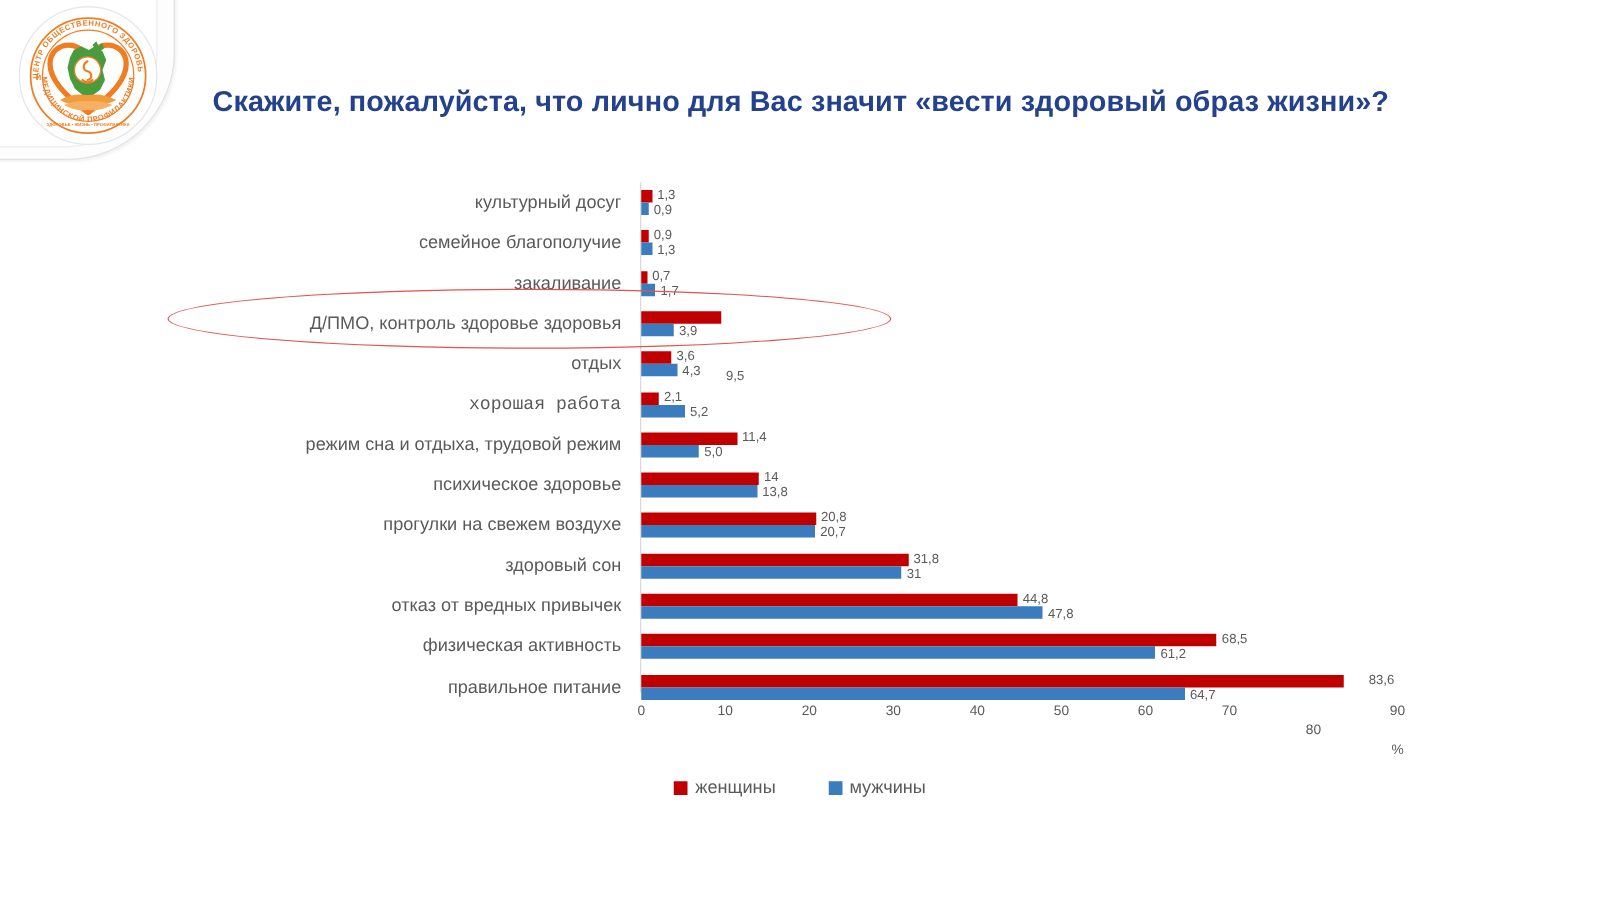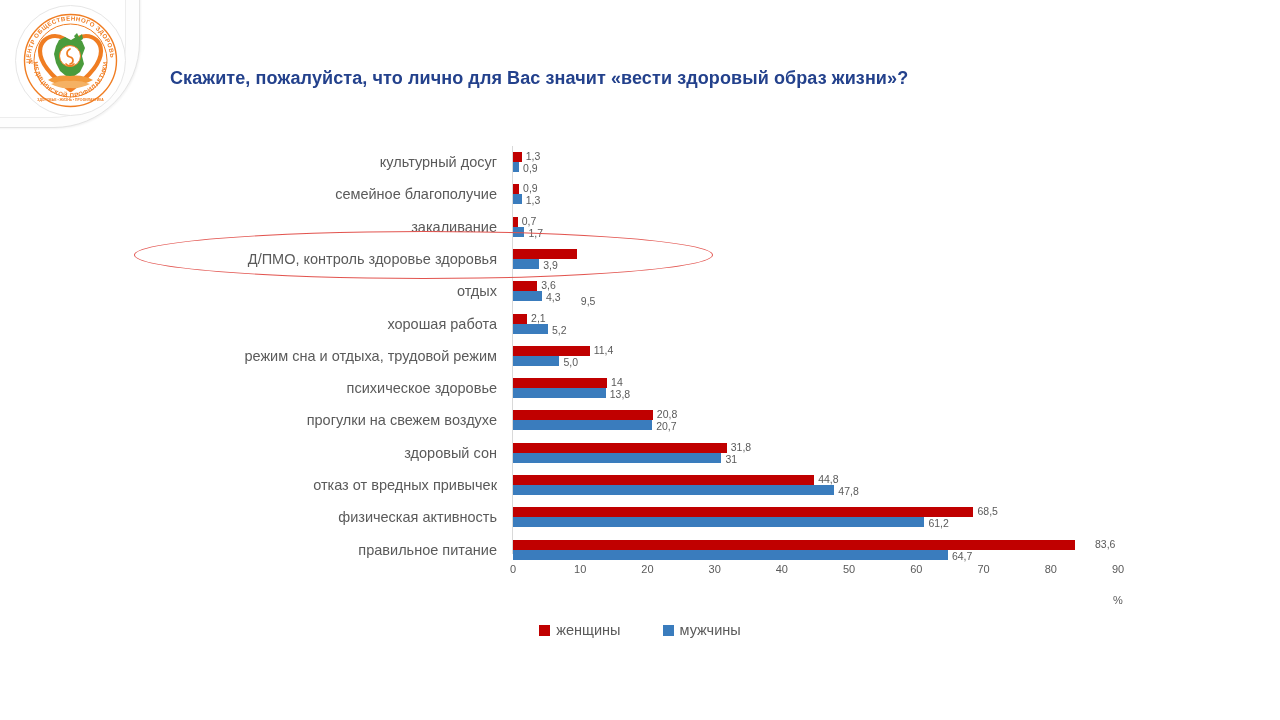--- a/index.html
+++ b/index.html
@@ -23,21 +23,21 @@
     border-radius:0 0 74px 0;
   }
 
   
   .logo{position:absolute;left:14px;top:4px;width:113px;height:113px;}
   .logo svg{display:block;width:113px;height:113px;}
 
   
   .title{
     position:absolute;left:170px;top:68px;width:1000px;
-    font-size:18px;font-weight:bold;color:#23418c;
+    font-size:23px;font-weight:bold;color:#23418c;
     letter-spacing:.1px;white-space:nowrap;
   }
 
   
   .chart{position:absolute;left:0;top:0;width:1280px;height:720px;}
 
   .plot{
     position:absolute;left:513px;top:146px;width:606px;height:408px;
   }
   .axis-line{
@@ -130,21 +130,21 @@
   <div class="title" style="color: rgb(35, 65, 140);">Скажите, пожалуйста, что лично для Вас значит «вести здоровый образ жизни»?</div>
 
   <div class="chart">
     <div class="axis-line"></div>
     <div class="labelcol" id="labelcol">
         <div class="catlabel" style="top: 162px;">культурный досуг</div>
         <div class="catlabel" style="top: 194.3px;">семейное благополучие</div>
         <div class="catlabel" style="top: 226.6px;">закаливание</div>
         <div class="catlabel" style="top: 258.9px;">Д/ПМО, контроль здоровье здоровья</div>
         <div class="catlabel" style="top: 291.2px;">отдых</div>
-        <div class="catlabel" style="top: 323.5px;">хорошая работа</div>
+        <div class="catlabel" style="top: 323.5px; font-family: Liberation Mono, monospace;">хорошая работа</div>
         <div class="catlabel" style="top: 355.8px;">режим сна и отдыха, трудовой режим</div>
         <div class="catlabel" style="top: 388.1px; padding-left: 26px;">психическое здоровье</div>
         <div class="catlabel" style="top: 420.4px;">прогулки на свежем воздухе</div>
         <div class="catlabel" style="top: 452.7px;">здоровый сон</div>
         <div class="catlabel" style="top: 485px;">отказ от вредных привычек</div>
         <div class="catlabel" style="top: 517.3px;">физическая активность</div>
         <div class="catlabel" style="top: 549.6px;">правильное питание</div>
       </div>
     <div class="plot" id="plot">
         <div class="bar w" style="left: 0px; top: 6px; width: 8.73889px; background: rgb(192, 0, 0);"></div>
@@ -202,21 +202,21 @@
       </div>
     <div id="xaxis">
         <div class="xtick" style="left: 513px;">0</div>
         <div class="xtick" style="left: 580.222px;">10</div>
         <div class="xtick" style="left: 647.444px;">20</div>
         <div class="xtick" style="left: 714.667px;">30</div>
         <div class="xtick" style="left: 781.889px;">40</div>
         <div class="xtick" style="left: 849.111px;">50</div>
         <div class="xtick" style="left: 916.333px;">60</div>
         <div class="xtick" style="left: 983.556px;">70</div>
-        <div class="xtick" style="left: 1050.78px;">80</div>
+        <div class="xtick" style="left: 1050.78px; margin-top: 15px;">80</div>
         <div class="xtick" style="left: 1118px;">90</div>
       </div>
     <div class="xunit">%</div>
 
     <div class="legend">
       <div class="legend-item">
         <span class="swatch" id="sw0" style="background: rgb(192, 0, 0);"></span>
         <span class="legend-text">женщины</span>
       </div>
       <div class="legend-item">

